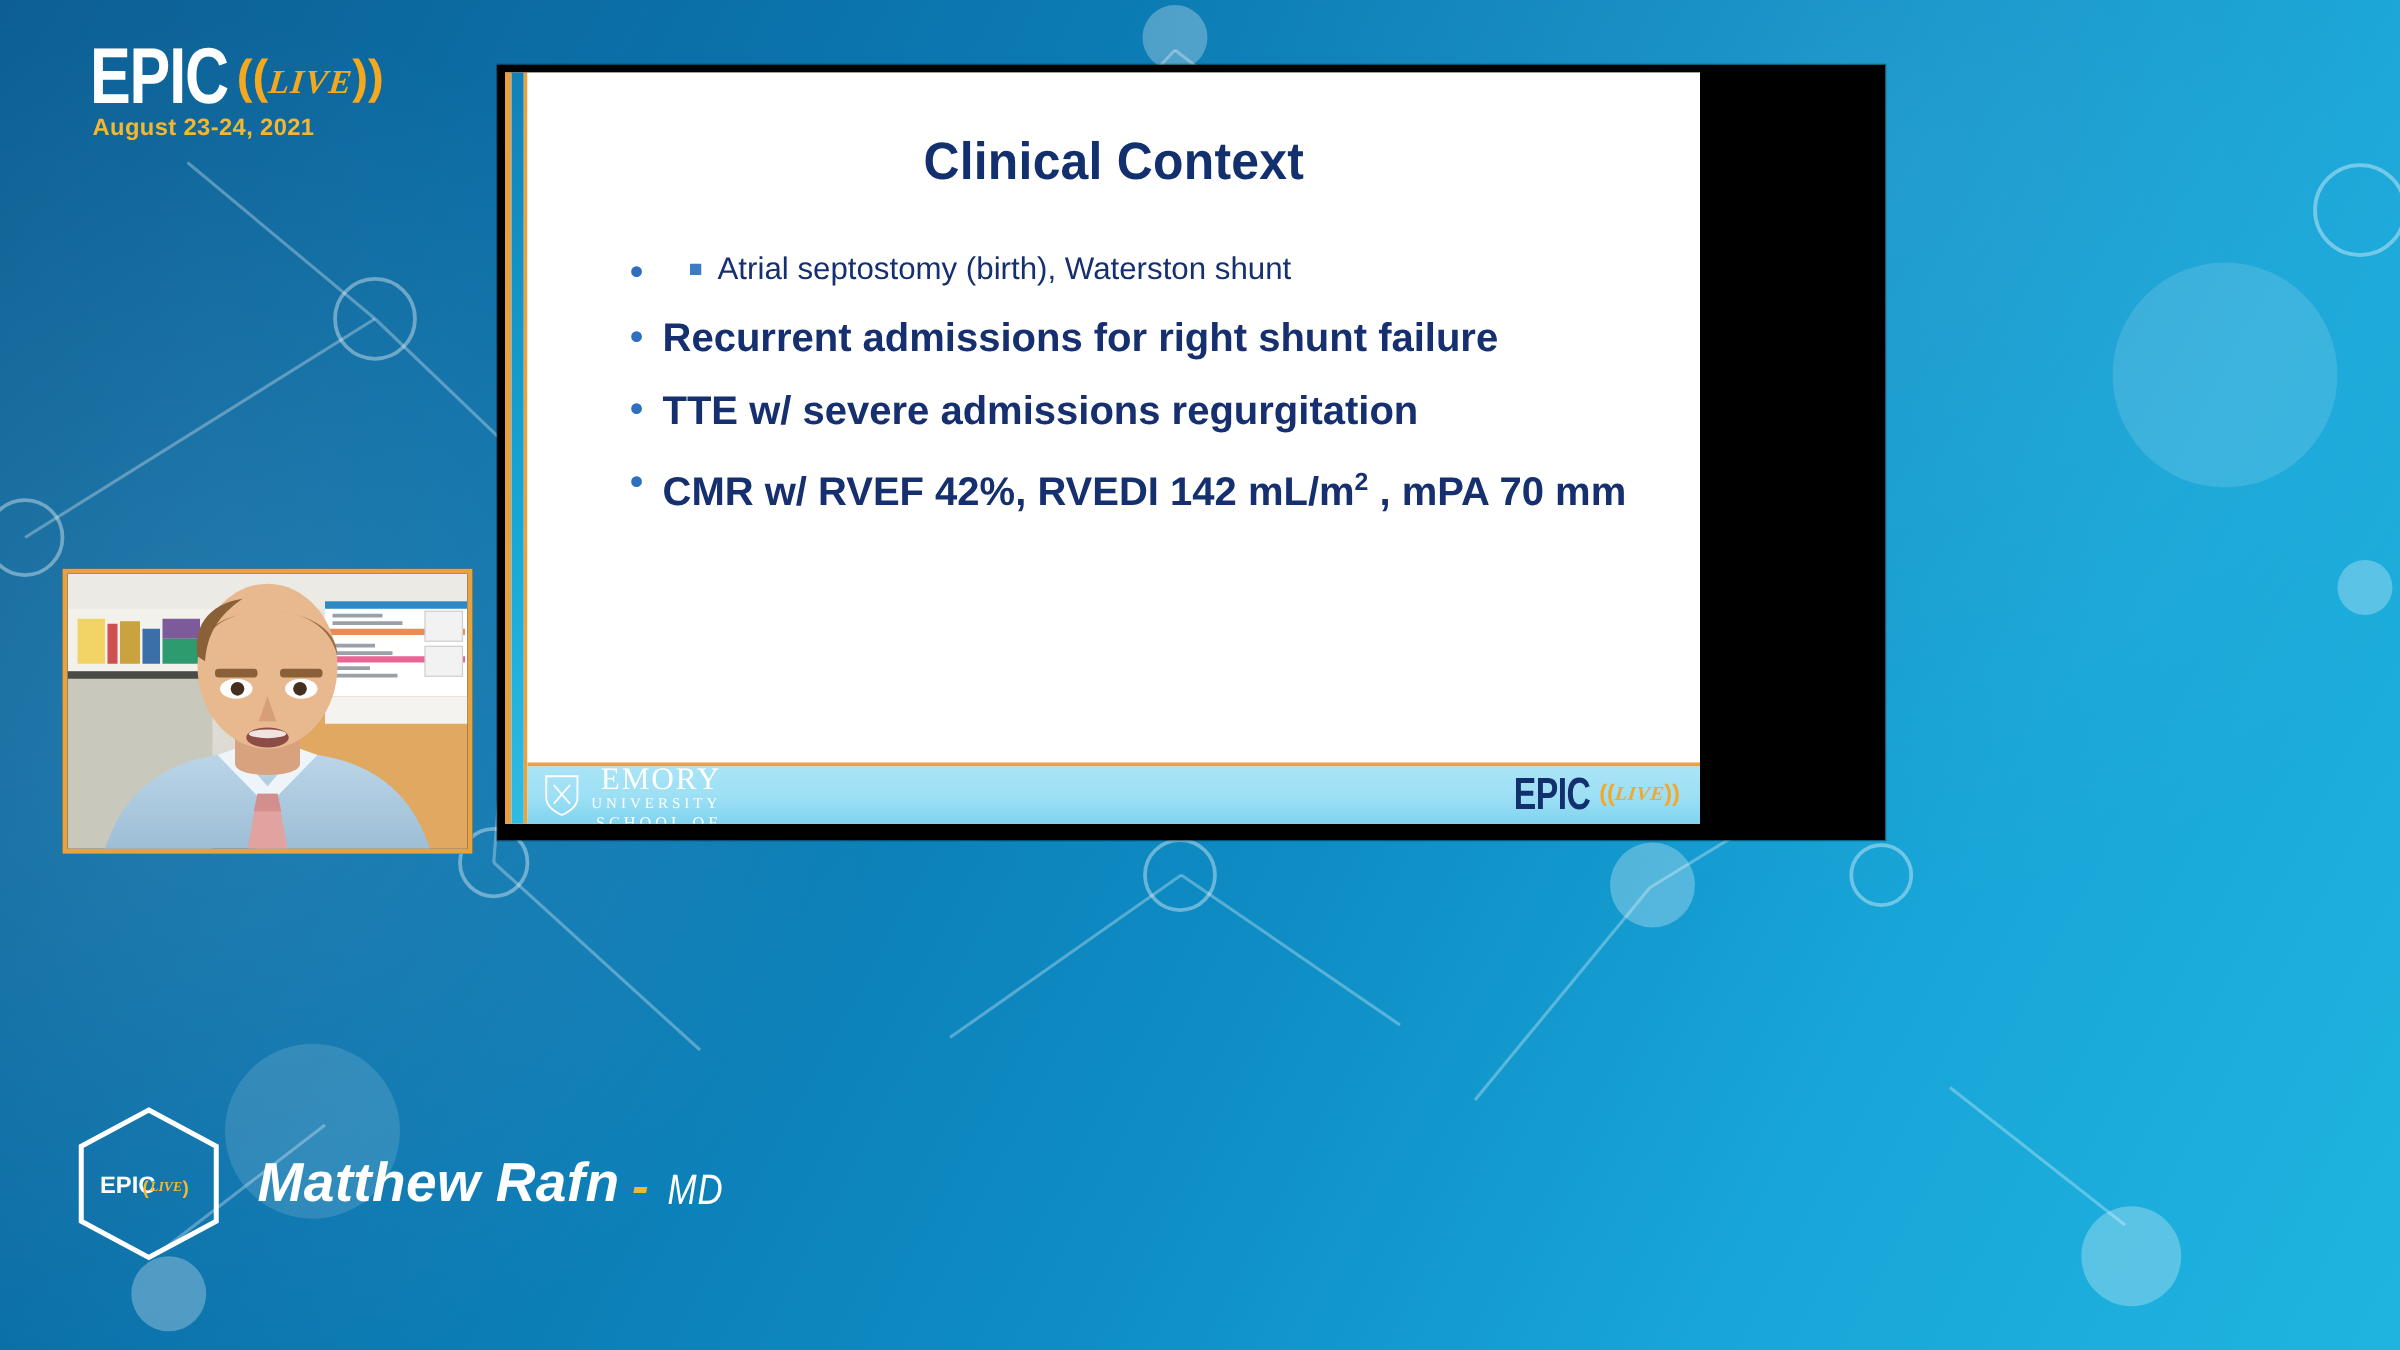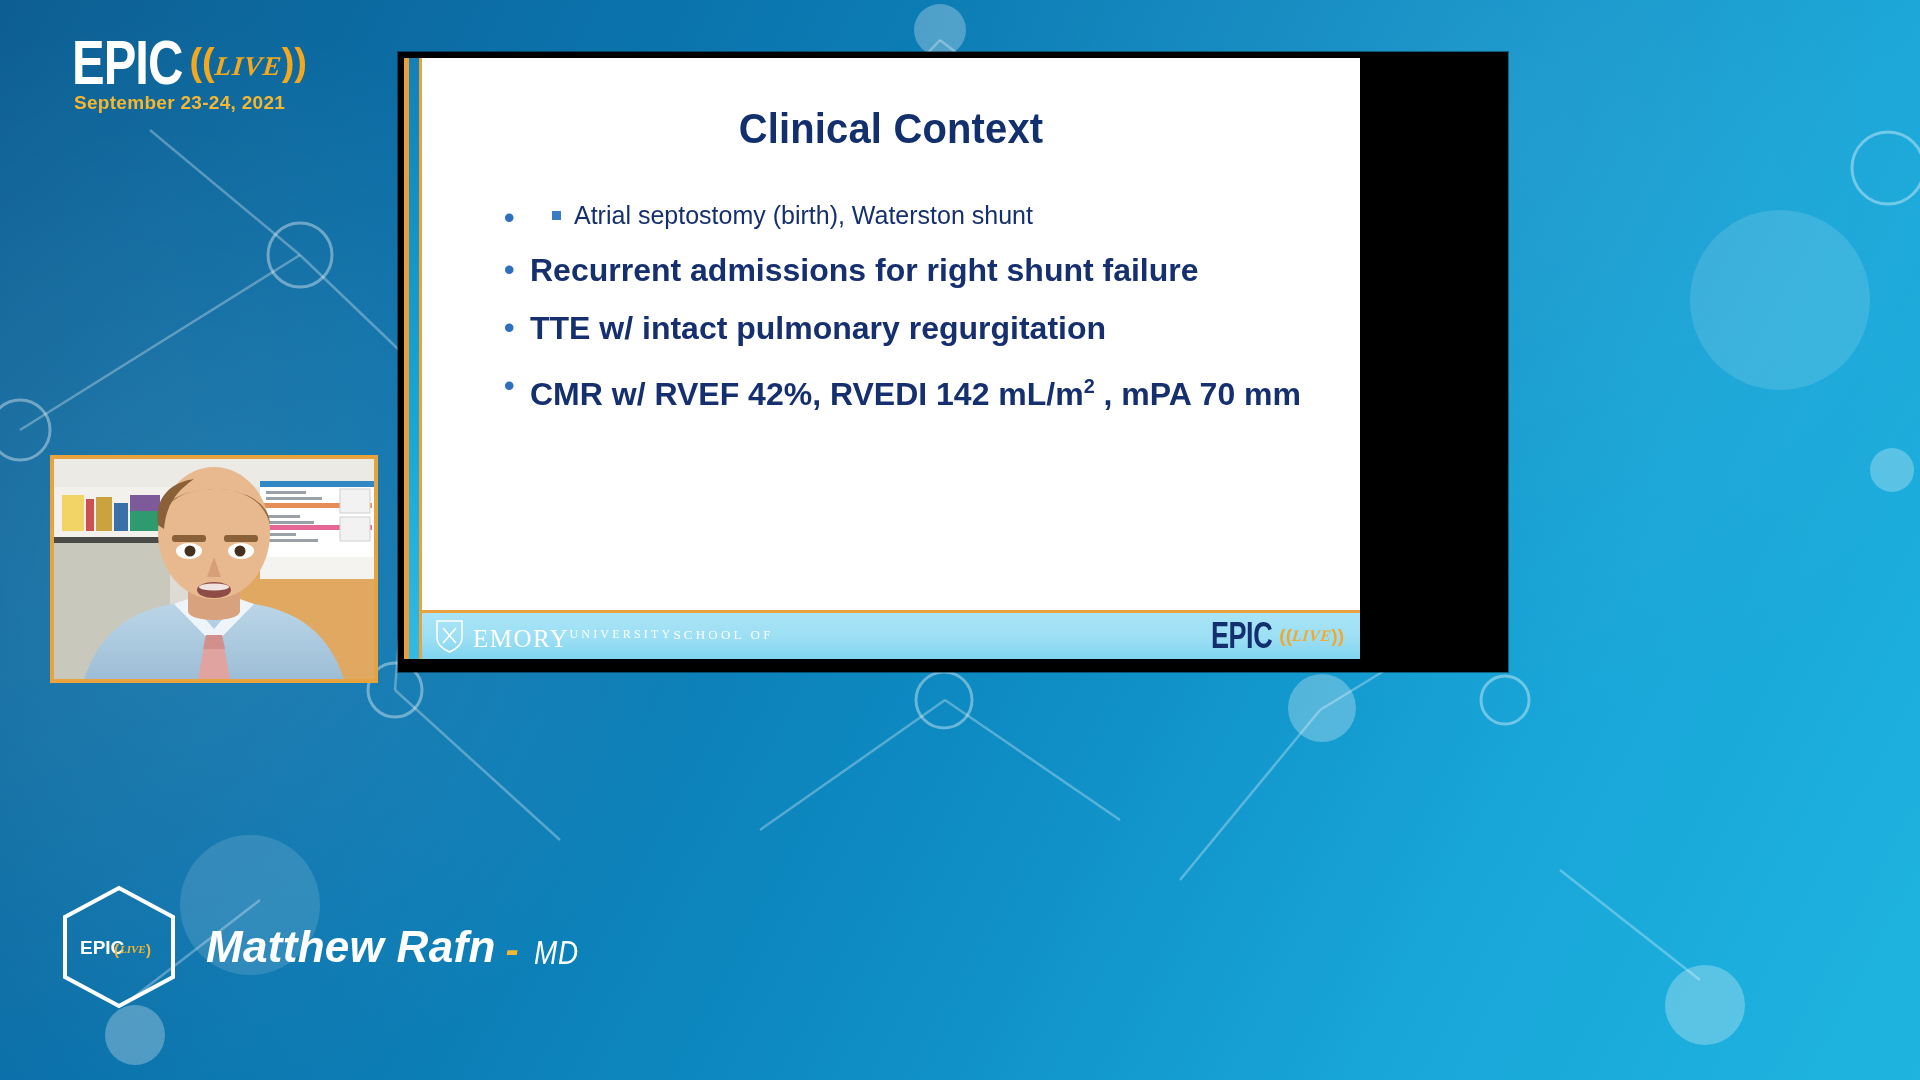--- a/index.html
+++ b/index.html
@@ -118,23 +118,24 @@
   #slide-footer{
     position:absolute;left:13px;right:0;bottom:0;height:46px;
     background:linear-gradient(180deg,#a9e4f6 0%,#9cdff4 55%,#7fd4ef 100%);
     border-top:3px solid #e8a33f;
     display:flex;align-items:center;justify-content:space-between;
     overflow:hidden;
   }
   #emory-logo{display:flex;align-items:center;margin-left:14px;}
   .shield{width:27px;height:33px;margin-right:10px;}
   #emory-text{
-    display:flex;justify-content:flex-start;
+    display:flex;flex-direction:column;justify-content:flex-start;
     color:#ffffff;font-family:"Liberation Serif", serif;
     margin-top:4px;
+    align-items:flex-end;
   }
   .emory-1{font-size:25px;letter-spacing:1.5px;line-height:23px;}
   .emory-2{font-size:12px;letter-spacing:3.2px;line-height:15px;}
   .emory-3{font-size:13px;letter-spacing:3.2px;line-height:15px;}
   #footer-epic{margin-right:16px;display:flex;align-items:center;}
   .epic-word-sm{
     font-family:"Liberation Sans", sans-serif;
     font-weight:bold;color:#13306e;font-size:30px;
     transform:scaleY(1.2) scaleX(.9);transform-origin:left center;
     display:inline-block;letter-spacing:-.5px;
@@ -209,21 +210,21 @@
     </g>
     <g fill="rgba(255,255,255,0.13)">
       <circle cx="1780" cy="300" r="90"></circle>
       <circle cx="250" cy="905" r="70"></circle>
     </g>
   </svg>
 
   <div id="header-logo">
     <span class="epic-word">EPIC</span><span class="wave" style="font-size:38px;">((</span><span class="live-word">LIVE</span><span class="wave" style="font-size:38px;">))</span>
   </div>
-  <div id="header-date">September 23-24, 2021</div>
+  <div id="header-date">August 23-24, 2021</div>
 
   <div id="slide-frame">
     <div id="slide-inner">
       <div id="slide-leftbar"></div>
       <div id="slide-leftbar-edge"></div>
 
       <div id="slide-body">
         <div id="slide-title">Clinical Context</div>
 
         <ul class="lvl1">
@@ -237,21 +238,21 @@
             </ul>
           </li>
 
           <li style="margin-top:4px;">
             <span class="b1">•</span>
             <span>Recurrent admissions for right shunt failure</span>
           </li>
 
           <li>
             <span class="b1">•</span>
-            <span>TTE w/ intact pulmonary regurgitation</span>
+            <span>TTE w/ severe admissions regurgitation</span>
           </li>
 
           <li>
             <span class="b1">•</span>
             <span>CMR w/ RVEF 42%, RVEDI 142 mL/m</span><sup>2</sup><span> , mPA 70 mm</span>
           </li>
         </ul>
       </div>
 
       <div id="slide-footer">

